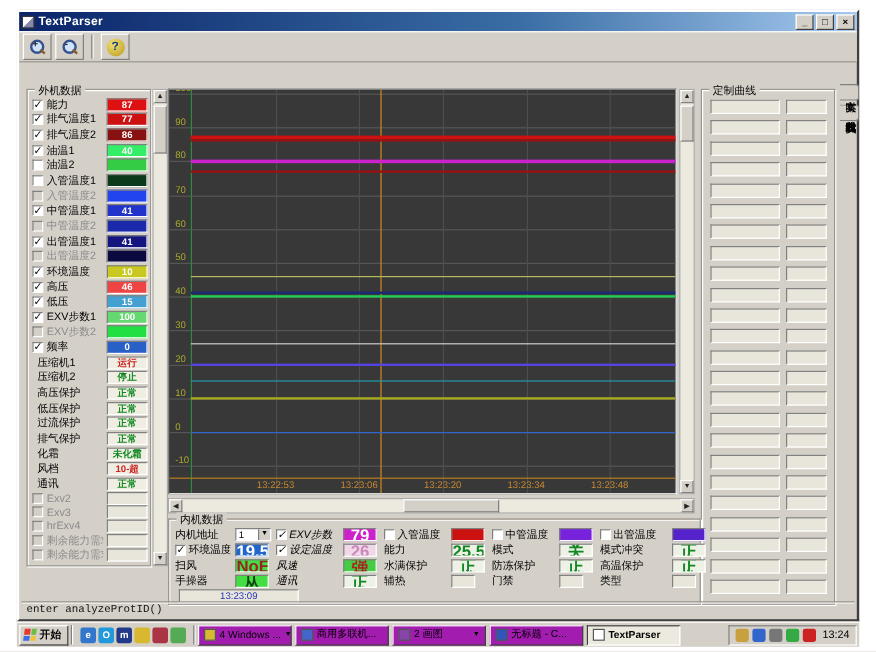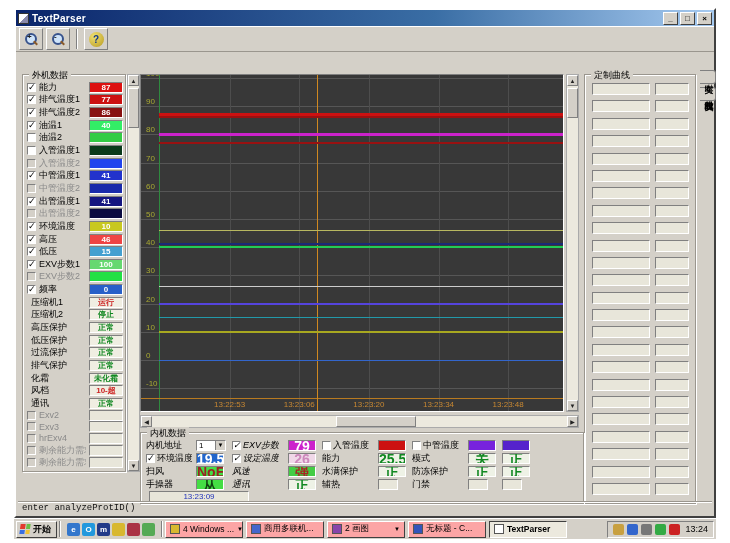--- a/index.html
+++ b/index.html
@@ -114,21 +114,21 @@
              border-top:1px solid #fff; display:flex; align-items:center; padding:1px 2px; gap:2px; }
   .start-btn { height:17px; background:#d4d0c8; border:1px solid; border-color:#fff #404040 #404040 #fff;
                display:flex; align-items:center; padding:0 5px 0 3px; gap:3px; font-weight:bold; font-size:9px; flex:none; }
   .winflag { width:10px; height:10px; display:grid; grid-template-columns:1fr 1fr; gap:1px; transform:skewX(-8deg); }
   .winflag i { display:block; } .winflag i:nth-child(1){background:#e23a2e;} .winflag i:nth-child(2){background:#6bbd45;}
   .winflag i:nth-child(3){background:#3a6ee2;} .winflag i:nth-child(4){background:#f2c230;}
   .ql { display:flex; gap:2px; align-items:center; padding:0 4px; flex:none; }
   .ql-ico { width:13px; height:13px; border-radius:2px; color:#fff; font-size:8px; font-weight:bold;
             text-align:center; line-height:13px; }
   .tk-sep { width:2px; height:16px; border-left:1px solid #808080; border-right:1px solid #fff; flex:none; }
-  .task-btn { height:17px; background:#fca5a5; border:1px solid; border-color:#fff #404040 #404040 #fff;
+  .task-btn { height:17px; background:#a21caf; border:1px solid; border-color:#fff #404040 #404040 #fff;
               display:flex; align-items:center; gap:3px; padding:0 4px; font-size:8.5px; width:78px;
               overflow:hidden; white-space:nowrap; flex:none; }
   .task-btn.active { background:#ece9de; border-color:#404040 #fff #fff #404040; font-weight:bold; }
   .task-ico { width:10px; height:10px; flex:none; }
   .task-arr { margin-left:auto; font-size:6px; }
   .tray { margin-left:auto; height:17px; border:1px solid; border-color:#808080 #fff #fff #808080;
           display:flex; align-items:center; gap:3px; padding:0 5px; flex:none; }
   .tray-ico { width:11px; height:11px; border-radius:2px; }
   .tray-time { font-size:9px; padding-left:2px; }
 </style>
@@ -608,20 +608,35 @@
                 </div>
               </div>
               <div class="icol" style="width: 30px;">
                 <span class="ibadge" style="background: rgb(119, 34, 221); color: rgb(255, 255, 255);"></span>
                 <span class="ibadge" style="background: rgb(238, 242, 230); color: rgb(17, 136, 34);">关机</span>
                 <span class="ibadge" style="background: rgb(238, 242, 230); color: rgb(17, 136, 34);">正常</span>
                 <span class="ibadge small" style="background: rgb(232, 230, 218); color: rgb(0, 0, 0);"></span>
               </div>
             </div>
             <div style="display: flex; gap: 4px;">
+              <div class="icol" style="width: 56px;">
+                <div class="irow">
+                  <span class="cb"></span>
+                  <span class="plabel">出管温度</span>
+                </div>
+                <div class="irow">
+                  <span class="plabel">模式冲突</span>
+                </div>
+                <div class="irow">
+                  <span class="plabel">高温保护</span>
+                </div>
+                <div class="irow">
+                  <span class="plabel">类型</span>
+                </div>
+              </div>
               <div class="icol" style="width: 30px;">
                 <span class="ibadge" style="background: rgb(85, 34, 204); color: rgb(255, 255, 255);"></span>
                 <span class="ibadge" style="background: rgb(238, 242, 230); color: rgb(17, 136, 34);">正常</span>
                 <span class="ibadge" style="background: rgb(238, 242, 230); color: rgb(17, 136, 34);">正常</span>
                 <span class="ibadge small" style="background: rgb(232, 230, 218); color: rgb(0, 0, 0);"></span>
               </div>
             </div>
           </div>
       </div>
       <span class="timestamp">13:23:09</span>

